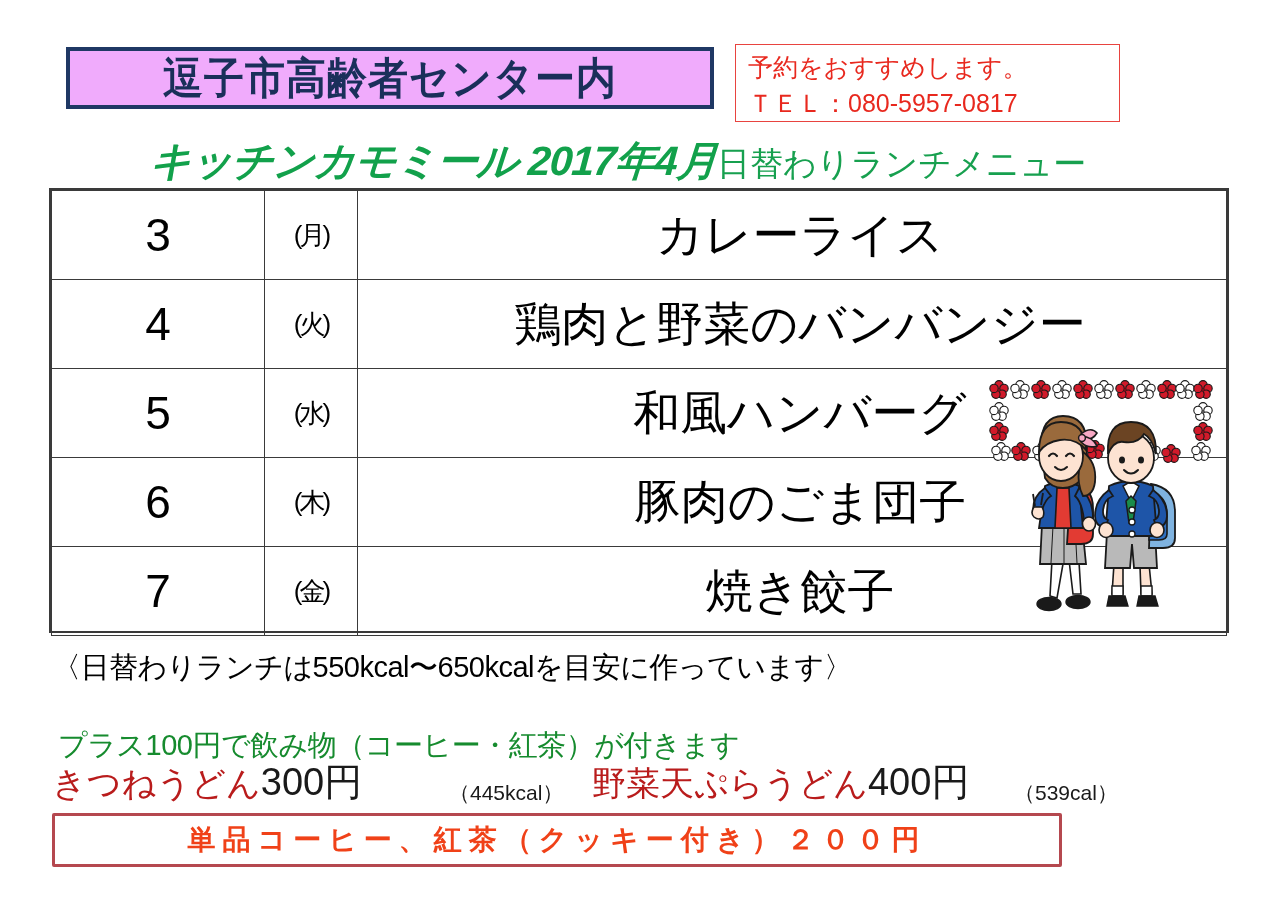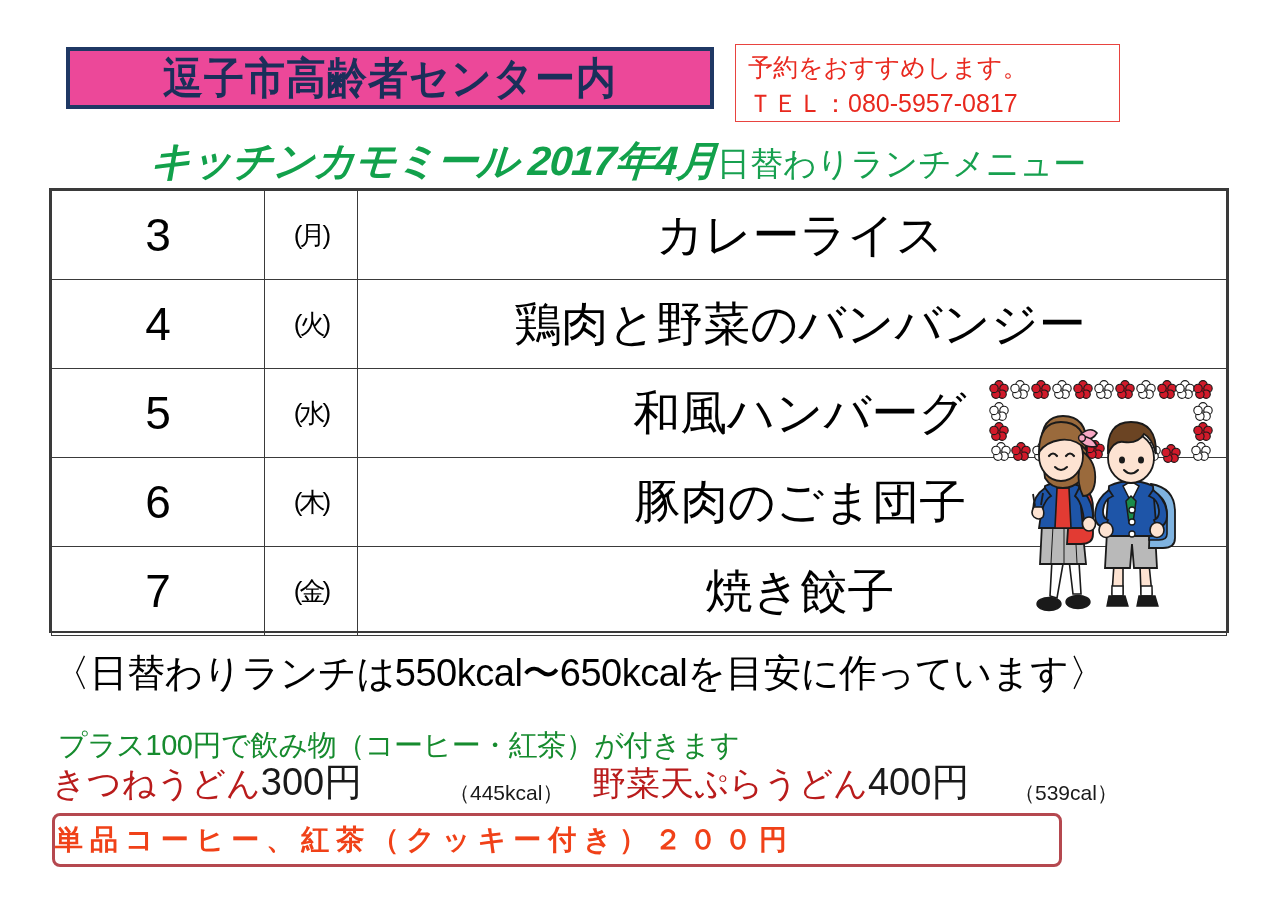--- a/index.html
+++ b/index.html
@@ -14,21 +14,21 @@
   }
 
   .page { position: relative; width: 1280px; height: 904px; }
 
   
   .venue-box {
     position: absolute;
     left: 66px; top: 47px;
     width: 648px; height: 62px;
     border: 4px solid #1f3864;
-    background: #ec4899;
+    background: #f0abfc;
     display: flex;
     align-items: center;
     justify-content: center;
   }
   .venue-text {
     font-size: 40px;
     font-weight: bold;
     color: #1a2f5a;
     letter-spacing: 1px;
     white-space: nowrap;
@@ -120,21 +120,21 @@
     position: absolute;
     left: 985px; top: 374px;
     width: 232px; height: 252px;
     pointer-events: none;
   }
 
   
   .note-kcal {
     position: absolute;
     left: 52px; top: 648px;
-    font-size: 38px;
+    font-size: 29px;
     color: #000000;
     white-space: nowrap;
     letter-spacing: -0.5px;
   }
   .note-green1 {
     position: absolute;
     left: 58px; top: 693px;
     font-size: 29px;
     color: #168b2e;
     white-space: nowrap;
@@ -158,24 +158,25 @@
   .u1cal { position: absolute; left: 397px; top: 22px; white-space: nowrap; }
   .u2 { position: absolute; left: 540px; top: 0px; white-space: nowrap; }
   .u2cal { position: absolute; left: 962px; top: 22px; white-space: nowrap; }
 
   
   .coffee-box {
     position: absolute;
     left: 52px; top: 813px;
     width: 1010px; height: 54px;
     border: 3px solid #b5484f;
-    border-radius: 8px;
+    border-radius: 2px;
     background: #ffffff;
     display: flex;
     align-items: center;
+    justify-content: center;
   }
   .coffee-text {
     font-size: 28px;
     font-weight: bold;
     color: #f04118;
     letter-spacing: 7px;
     white-space: nowrap;
   }
 </style>
 </head>

